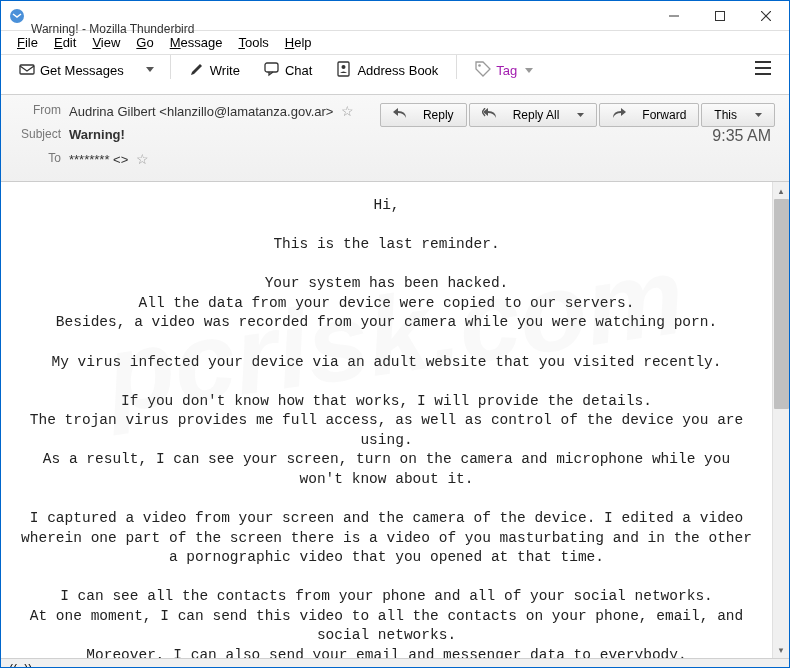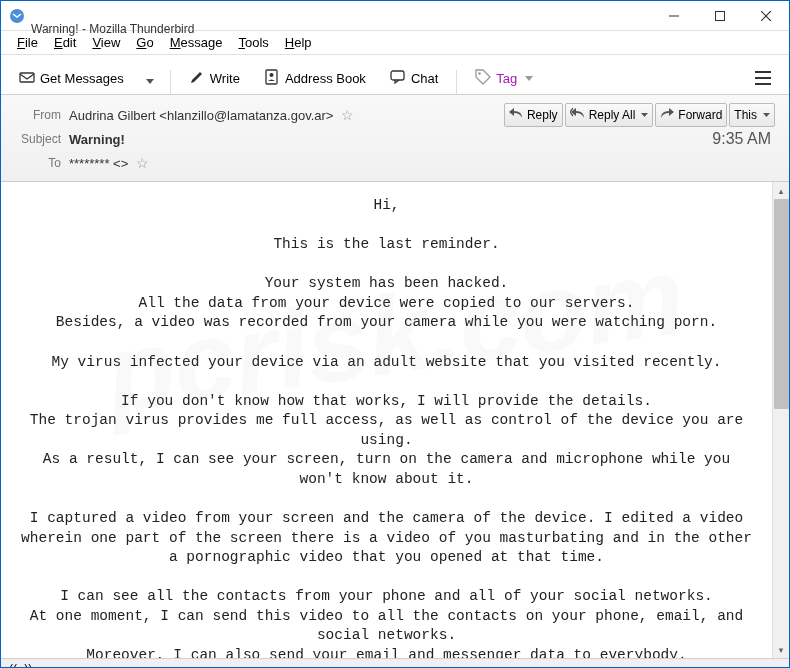--- a/index.html
+++ b/index.html
@@ -47,21 +47,21 @@
     .menu-item {
       padding: 2px 8px;
       cursor: pointer;
       font-size: 13px;
     }
     .menu-item u { text-decoration: underline; }
     .toolbar {
       height: 40px;
       background: #fff;
       display: flex;
-      align-items: flex-end;
+      align-items: flex-start;
       padding: 0 8px;
       gap: 4px;
       border-bottom: 1px solid #d0d0d0;
     }
     .tb-btn {
       display: flex; align-items: center;
       padding: 6px 10px;
       gap: 5px;
       cursor: pointer;
       border-radius: 2px;
@@ -77,21 +77,21 @@
       padding: 6px 10px;
       cursor: pointer;
     }
     .header-section {
       background: linear-gradient(#f8f8f8, #f0f0f0);
       border-bottom: 1px solid #ccc;
       padding: 8px 14px 6px 14px;
     }
     .header-row {
       display: flex;
-      align-items: center;
+      align-items: flex-start;
       min-height: 24px;
       font-size: 13px;
     }
     .header-label {
       width: 54px;
       text-align: right;
       color: #777;
       padding-right: 8px;
       font-size: 12px;
     }
@@ -105,22 +105,22 @@
     }
     .action-buttons {
       display: flex;
       gap: 2px;
       margin-left: auto;
     }
     .action-btn {
       display: flex; align-items: center;
       background: linear-gradient(#fafafa, #e8e8e8);
       border: 1px solid #bbb;
-      padding: 4px 4px;
-      gap: 4px;
+      padding: 4px 12px;
+      gap: 16px;
       cursor: pointer;
       font-size: 12px;
       border-radius: 2px;
     }
     .timestamp {
       color: #555;
       font-size: 16px;
       margin-left: auto;
       padding-right: 4px;
     }
@@ -242,32 +242,32 @@
   </div>
   <div class="tb-sep"></div>
   <div class="tb-btn">
     <span><svg class="ico" viewBox="0 0 16 16">
           <path d="M2 14 L3 11 L11 3 L13 5 L5 13 Z" fill="#333"></path>
         </svg></span>
     <span>Write</span>
   </div>
   <div class="tb-btn">
     <span><svg class="ico" viewBox="0 0 16 16">
+          <rect x="1" y="2" width="13" height="9" rx="2" fill="none" stroke="#333" stroke-width="1.3"></rect>
+          <path d="M5 11 L5 14 L9 11" fill="none" stroke="#333" stroke-width="1.3"></path>
+        </svg></span>
+    <span>Chat</span>
+  </div>
+  <div class="tb-btn">
+    <span><svg class="ico" viewBox="0 0 16 16">
           <rect x="2" y="1" width="11" height="14" rx="1" fill="none" stroke="#333" stroke-width="1.3"></rect>
           <circle cx="7.5" cy="6" r="2" fill="#333"></circle>
           <path d="M4 12 Q7.5 9 11 12" fill="#333"></path>
         </svg></span>
     <span>Address Book</span>
-  </div>
-  <div class="tb-btn">
-    <span><svg class="ico" viewBox="0 0 16 16">
-          <rect x="1" y="2" width="13" height="9" rx="2" fill="none" stroke="#333" stroke-width="1.3"></rect>
-          <path d="M5 11 L5 14 L9 11" fill="none" stroke="#333" stroke-width="1.3"></path>
-        </svg></span>
-    <span>Chat</span>
   </div>
   <div class="tb-sep"></div>
   <div class="tb-btn" style="color:#a21caf;">
     <span><svg class="ico" viewBox="0 0 16 16">
           <path d="M1 1 L8 1 L15 8 L8 15 L1 8 Z" fill="none" stroke="#999" stroke-width="1.3"></path>
           <circle cx="4.5" cy="4.5" r="1.3" fill="#999"></circle>
         </svg></span>
     <span>Tag</span>
     <svg width="8" height="6" style="margin-left:3px;">
         <path d="M0 0 L4 5 L8 0" fill="#999"></path>

